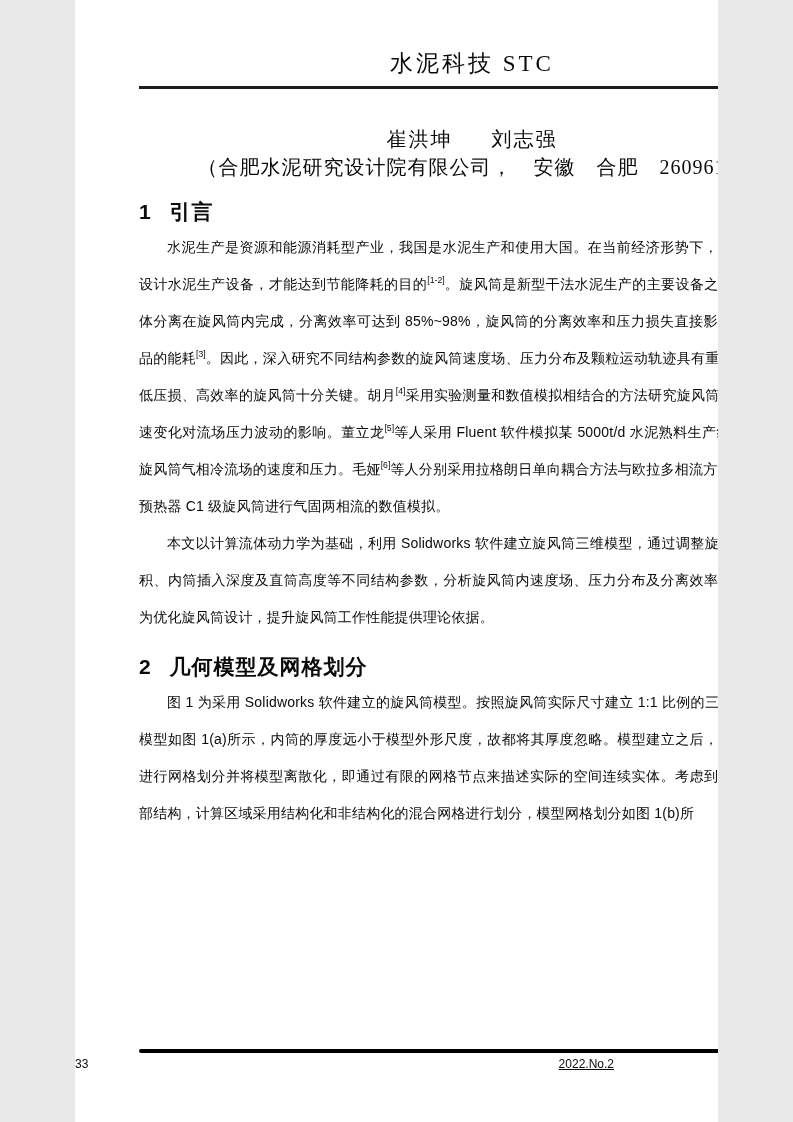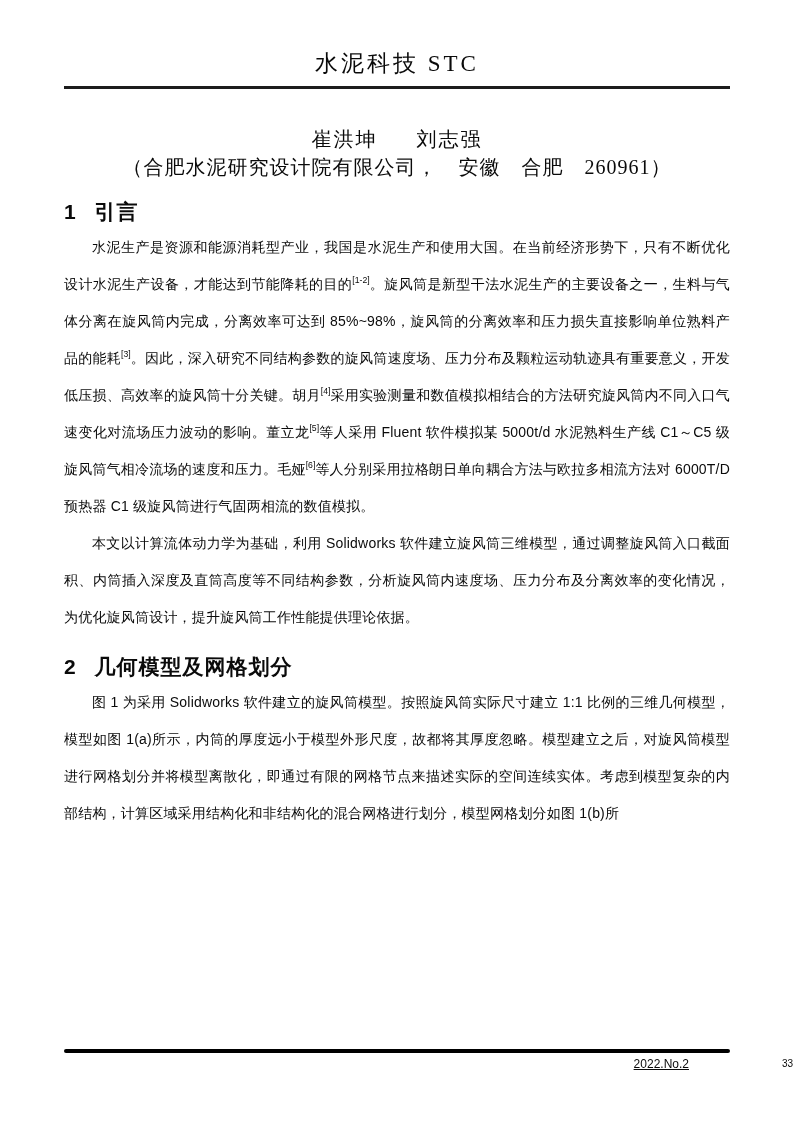--- a/index.html
+++ b/index.html
@@ -1,19 +1,19 @@
 <!DOCTYPE html>
 <html><head>
 <meta charset="utf-8">
 <title>Document</title>
 <style>
   html,body{margin:0;padding:0;background:#e8e8e8;}
   .page{
     position:relative;
-    width:793px;height:1122px;
+    width:643px;height:1122px;
     margin:0 auto;
     background:#ffffff;
     color:#0a0a0a;
     font-family:"Liberation Sans","DejaVu Sans",sans-serif;
     overflow:hidden;
   }
   .content{
     position:absolute;left:64px;top:0;width:666px;height:1040px;overflow:hidden;
   }
   .journal-header{
@@ -49,22 +49,22 @@
     letter-spacing:0.2px;
   }
   .body-p sup{
     font-size:0.62em;line-height:0;vertical-align:super;letter-spacing:0;
   }
   .footer-rule{
     position:absolute;left:64px;width:666px;top:1049px;height:4px;
     background:#000;border-radius:2px;
   }
   .footer-page-number{
-    position:absolute;left:0;right:0;top:1056px;text-align:right;
-    font-size:10px;line-height:16px;
+    position:absolute;left:0;right:0;top:1056px;text-align:left;
+    font-size:12px;line-height:16px;
   }
   .footer-issue{
     position:absolute;right:104px;top:1056px;
     font-size:12px;line-height:16px;text-decoration:underline;
   }
 </style>
 </head>
 <body>
 
 <div class="page">

